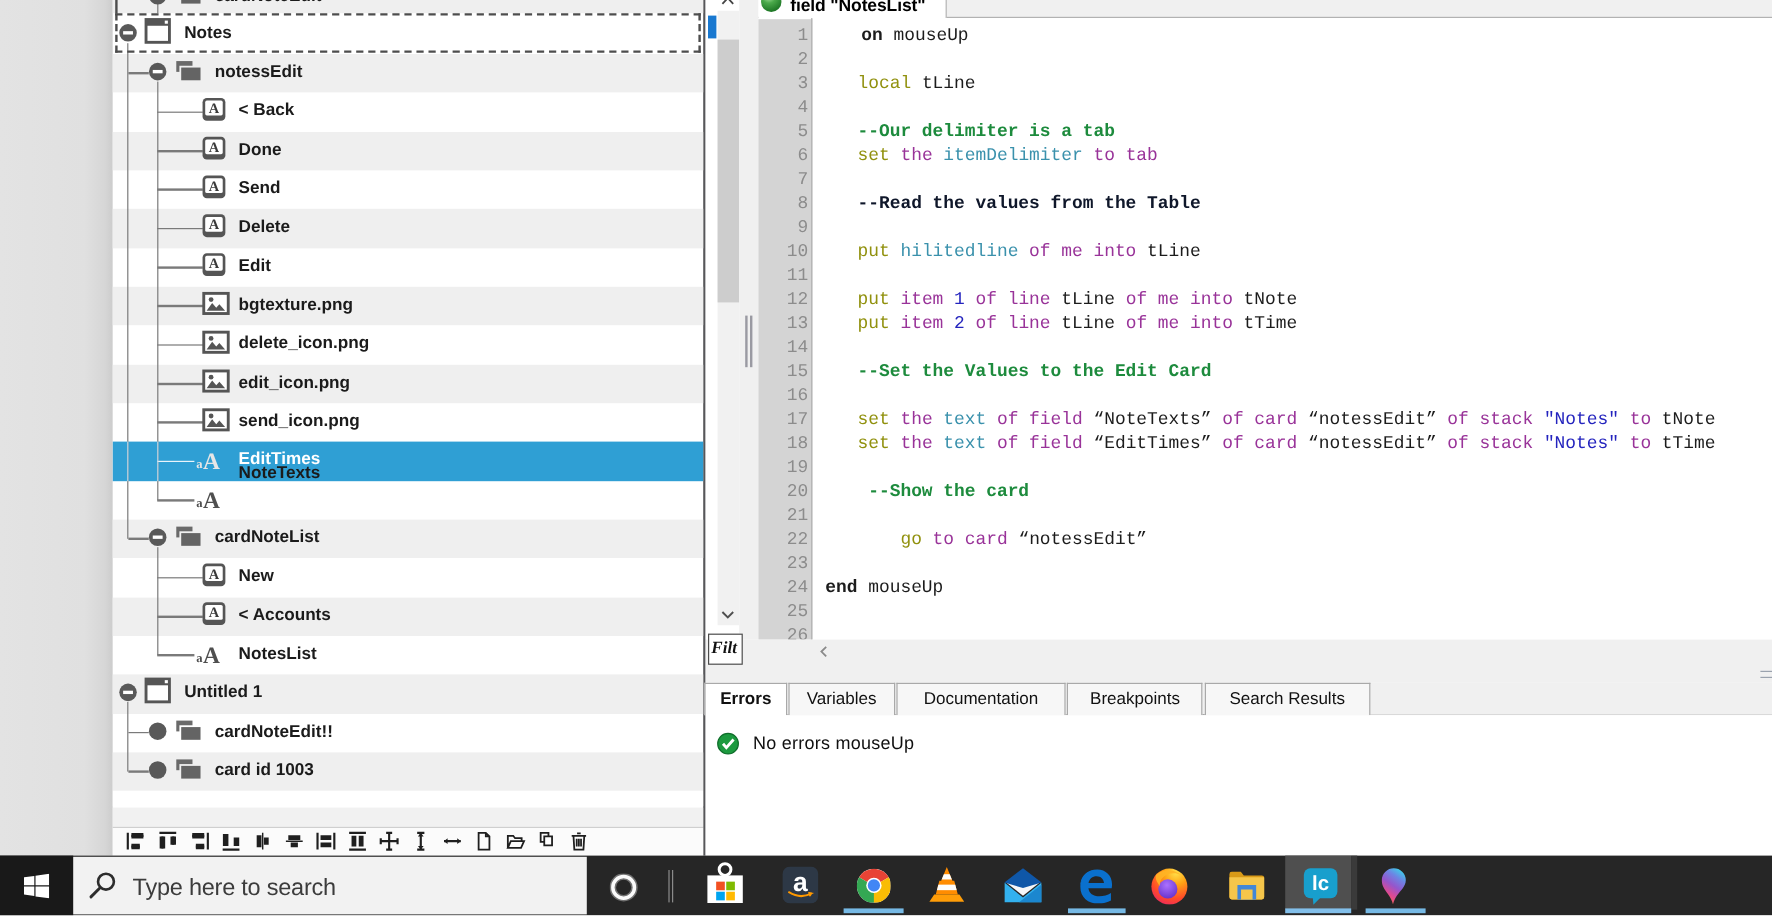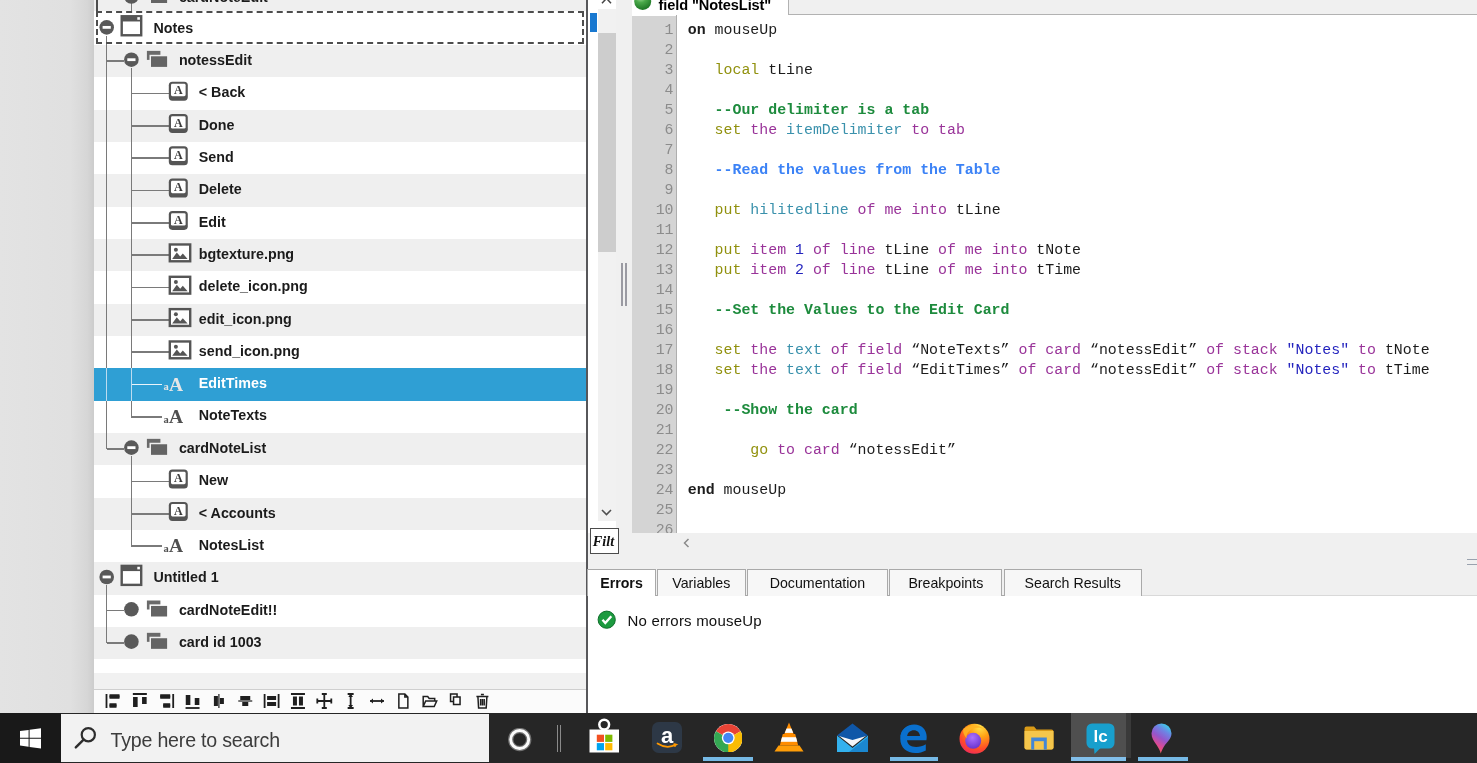--- a/index.html
+++ b/index.html
@@ -53,21 +53,21 @@
 <div style="position:absolute;left:198.8px;top:92.325px;transform:translateY(-50%);font-family:'Liberation Sans',sans-serif;font-size:14.3px;font-weight:bold;color:#1b1b1b;letter-spacing:0px;white-space:pre;">&lt; Back</div>
 <div style="position:absolute;left:198.8px;top:124.65499999999999px;transform:translateY(-50%);font-family:'Liberation Sans',sans-serif;font-size:14.3px;font-weight:bold;color:#1b1b1b;letter-spacing:0px;white-space:pre;">Done</div>
 <div style="position:absolute;left:198.8px;top:156.98499999999999px;transform:translateY(-50%);font-family:'Liberation Sans',sans-serif;font-size:14.3px;font-weight:bold;color:#1b1b1b;letter-spacing:0px;white-space:pre;">Send</div>
 <div style="position:absolute;left:198.8px;top:189.31499999999997px;transform:translateY(-50%);font-family:'Liberation Sans',sans-serif;font-size:14.3px;font-weight:bold;color:#1b1b1b;letter-spacing:0px;white-space:pre;">Delete</div>
 <div style="position:absolute;left:198.8px;top:221.64499999999998px;transform:translateY(-50%);font-family:'Liberation Sans',sans-serif;font-size:14.3px;font-weight:bold;color:#1b1b1b;letter-spacing:0px;white-space:pre;">Edit</div>
 <div style="position:absolute;left:198.8px;top:253.975px;transform:translateY(-50%);font-family:'Liberation Sans',sans-serif;font-size:14.3px;font-weight:bold;color:#1b1b1b;letter-spacing:0px;white-space:pre;">bgtexture.png</div>
 <div style="position:absolute;left:198.8px;top:286.305px;transform:translateY(-50%);font-family:'Liberation Sans',sans-serif;font-size:14.3px;font-weight:bold;color:#1b1b1b;letter-spacing:0px;white-space:pre;">delete_icon.png</div>
 <div style="position:absolute;left:198.8px;top:318.635px;transform:translateY(-50%);font-family:'Liberation Sans',sans-serif;font-size:14.3px;font-weight:bold;color:#1b1b1b;letter-spacing:0px;white-space:pre;">edit_icon.png</div>
 <div style="position:absolute;left:198.8px;top:350.965px;transform:translateY(-50%);font-family:Liberation Sans, sans-serif;font-size:14.3px;font-weight:bold;color:#1b1b1b;letter-spacing:0px;white-space:pre;">send_icon.png</div>
 <div style="position:absolute;left:198.8px;top:383.295px;transform:translateY(-50%);font-family:'Liberation Sans',sans-serif;font-size:14.3px;font-weight:bold;color:#fff;letter-spacing:0px;white-space:pre;">EditTimes</div>
-<div style="position:absolute;left:198.8px;top:415px;transform:translateY(-50%);font-family:'Liberation Sans',sans-serif;font-size:14.3px;font-weight:bold;color:#1b1b1b;letter-spacing:0px;white-space:pre;">NoteTexts</div>
+<div style="position:absolute;left:198.8px;top:394px;transform:translateY(-50%);font-family:'Liberation Sans',sans-serif;font-size:14.3px;font-weight:bold;color:#1b1b1b;letter-spacing:0px;white-space:pre;">NoteTexts</div>
 <div style="position:absolute;left:178.9px;top:447.955px;transform:translateY(-50%);font-family:'Liberation Sans',sans-serif;font-size:14.3px;font-weight:bold;color:#1b1b1b;letter-spacing:0px;white-space:pre;">cardNoteList</div>
 <div style="position:absolute;left:198.8px;top:480.285px;transform:translateY(-50%);font-family:'Liberation Sans',sans-serif;font-size:14.3px;font-weight:bold;color:#1b1b1b;letter-spacing:0px;white-space:pre;">New</div>
 <div style="position:absolute;left:198.8px;top:512.6149999999999px;transform:translateY(-50%);font-family:'Liberation Sans',sans-serif;font-size:14.3px;font-weight:bold;color:#1b1b1b;letter-spacing:0px;white-space:pre;">&lt; Accounts</div>
 <div style="position:absolute;left:198.8px;top:544.9449999999999px;transform:translateY(-50%);font-family:'Liberation Sans',sans-serif;font-size:14.3px;font-weight:bold;color:#1b1b1b;letter-spacing:0px;white-space:pre;">NotesList</div>
 <div style="position:absolute;left:153.5px;top:577.275px;transform:translateY(-50%);font-family:'Liberation Sans',sans-serif;font-size:14.3px;font-weight:bold;color:#1b1b1b;letter-spacing:0px;white-space:pre;">Untitled 1</div>
 <div style="position:absolute;left:178.9px;top:610px;transform:translateY(-50%);font-family:'Liberation Sans',sans-serif;font-size:14.3px;font-weight:bold;color:#1b1b1b;letter-spacing:0px;white-space:pre;">cardNoteEdit!!</div>
 <div style="position:absolute;left:178.9px;top:641.935px;transform:translateY(-50%);font-family:'Liberation Sans',sans-serif;font-size:14.3px;font-weight:bold;color:#1b1b1b;letter-spacing:0px;white-space:pre;">card id 1003</div>
 <div style="position:absolute;left:178.9px;top:-3.5px;transform:translateY(-50%);font-family:'Liberation Sans',sans-serif;font-size:14.3px;font-weight:bold;color:#1b1b1b;letter-spacing:0px;white-space:pre;">cardNoteEdit</div>
 <div style="position:absolute;left:96px;top:11.2px;width:487.5px;height:33px;border:2px dashed #4d4d4d;box-sizing:border-box;background:transparent"></div>
 <div style="position:absolute;left:96px;top:0;width:0px;height:11px;border-left:2px dashed #4d4d4d"></div>
@@ -179,28 +179,28 @@
 18
 19
 20
 21
 22
 23
 24
 25
 26
 </div>
-<div style="position:absolute;left:687.8px;top:20px;width:790px;height:513px;overflow:hidden;font-family:'Liberation Mono',monospace;font-size:14.9px;line-height:20px;white-space:pre"><span style="color:#1c1c1c;font-weight:bold;">on</span><span style="color:#1c1c1c;"> mouseUp</span>
+<div style="position:absolute;left:687.8px;top:20px;width:790px;height:513px;overflow:hidden;font-family:'Liberation Mono',monospace;font-size:14.9px;line-height:20px;white-space:pre"><span style="color:#1c1c1c;font-weight:bold;margin-left:30px;">on</span><span style="color:#1c1c1c;"> mouseUp</span>
 
 <span style="color:#91910e;">   local</span><span style="color:#1c1c1c;"> tLine</span>
 
 <span style="color:#1d8b3d;font-weight:bold;">   --Our delimiter is a tab</span>
 <span style="color:#91910e;">   set</span><span style="color:#993399;"> the</span><span style="color:#3a91ac;"> itemDelimiter</span><span style="color:#993399;"> to tab</span>
 
-<span style="color:#3b82f6;font-weight:bold;">   --Read the values from the Table</span>
+<span style="color:#0f172a;font-weight:bold;">   --Read the values from the Table</span>
 
 <span style="color:#91910e;">   put</span><span style="color:#3a91ac;"> hilitedline</span><span style="color:#993399;"> of me into</span><span style="color:#1c1c1c;"> tLine</span>
 
 <span style="color:#91910e;">   put</span><span style="color:#993399;"> item</span><span style="color:#2424be;"> 1</span><span style="color:#993399;"> of line</span><span style="color:#1c1c1c;"> tLine</span><span style="color:#993399;"> of me into</span><span style="color:#1c1c1c;"> tNote</span>
 <span style="color:#91910e;">   put</span><span style="color:#993399;"> item</span><span style="color:#2424be;"> 2</span><span style="color:#993399;"> of line</span><span style="color:#1c1c1c;"> tLine</span><span style="color:#993399;"> of me into</span><span style="color:#1c1c1c;"> tTime</span>
 
 <span style="color:#1d8b3d;font-weight:bold;">   --Set the Values to the Edit Card</span>
 
 <span style="color:#91910e;">   set</span><span style="color:#993399;"> the</span><span style="color:#3a91ac;"> text</span><span style="color:#993399;"> of field</span><span style="color:#1c1c1c;"> “NoteTexts”</span><span style="color:#993399;"> of card</span><span style="color:#1c1c1c;"> “notessEdit”</span><span style="color:#993399;"> of stack</span><span style="color:#2424be;"> "Notes"</span><span style="color:#993399;"> to</span><span style="color:#1c1c1c;"> tNote</span>
 <span style="color:#91910e;">   set</span><span style="color:#993399;"> the</span><span style="color:#3a91ac;"> text</span><span style="color:#993399;"> of field</span><span style="color:#1c1c1c;"> “EditTimes”</span><span style="color:#993399;"> of card</span><span style="color:#1c1c1c;"> “notessEdit”</span><span style="color:#993399;"> of stack</span><span style="color:#2424be;"> "Notes"</span><span style="color:#993399;"> to</span><span style="color:#1c1c1c;"> tTime</span>

